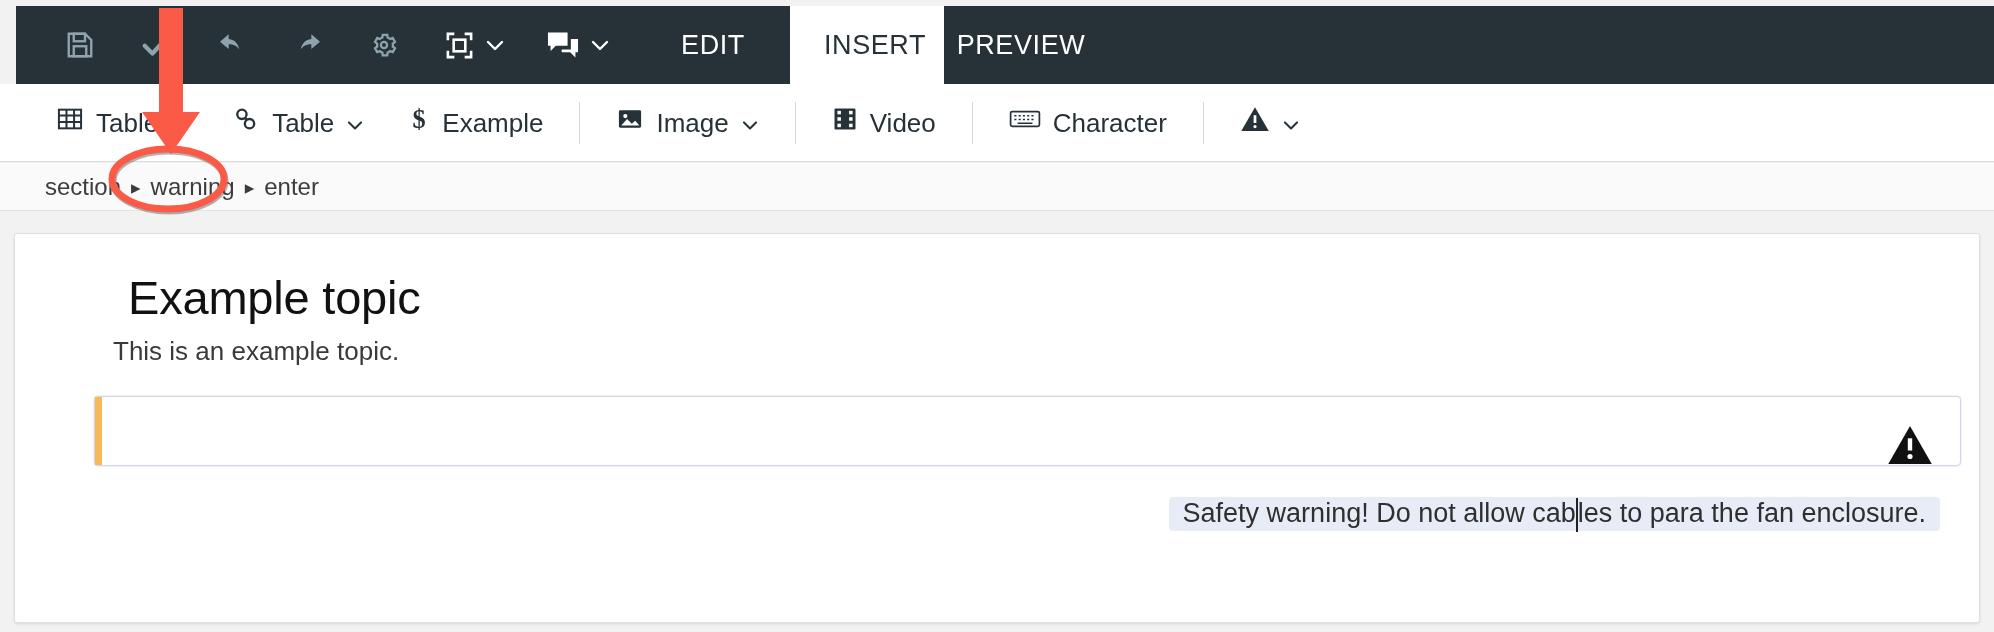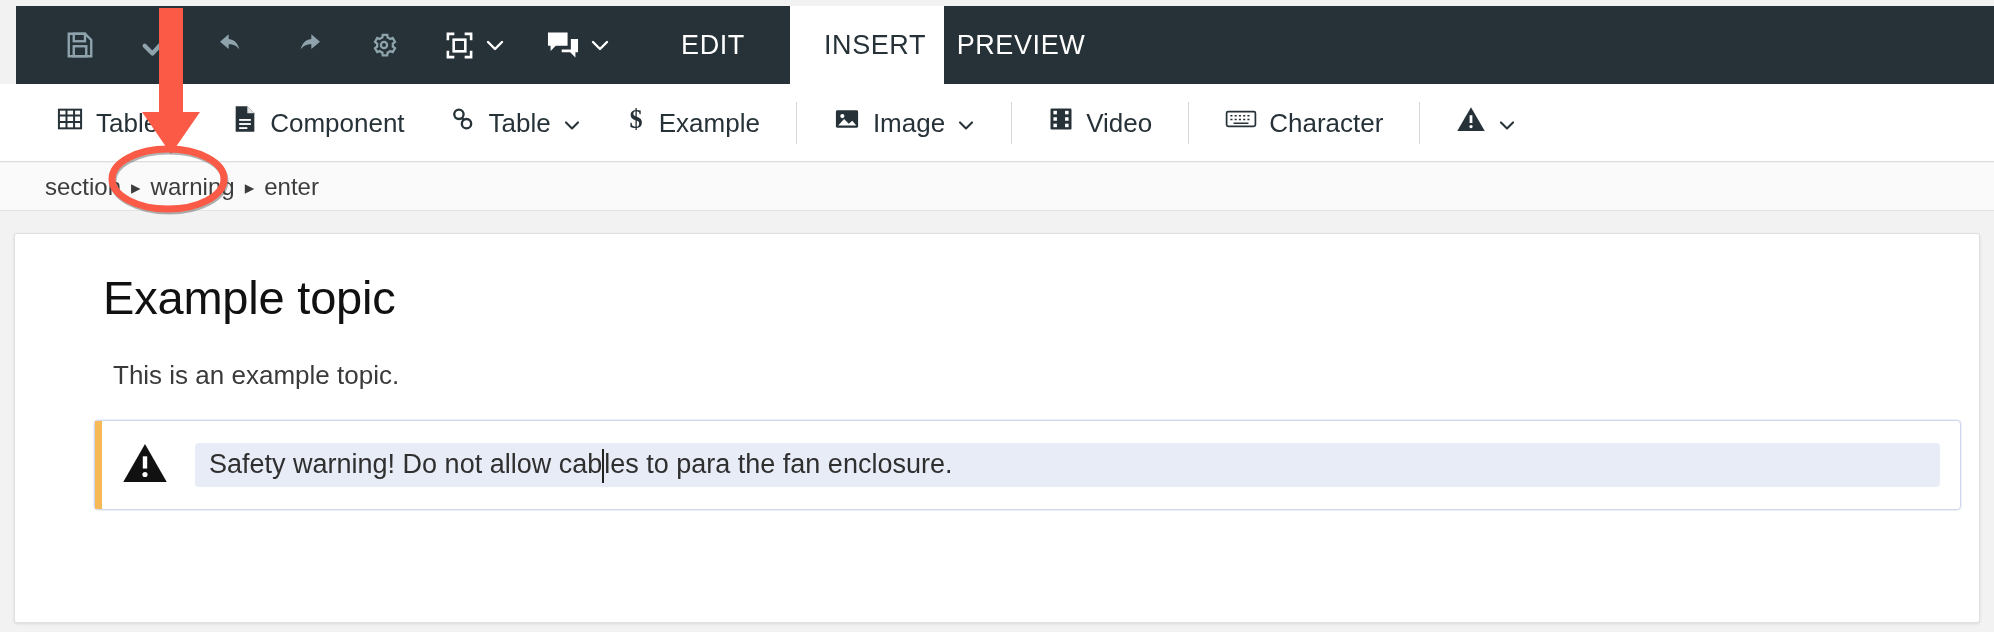--- a/index.html
+++ b/index.html
@@ -162,43 +162,44 @@
     border: 1px solid #e0e0e0;
     border-radius: 3px;
     box-shadow: 0 1px 3px rgba(0,0,0,0.10);
     padding: 38px 0 0 0;
   }
 
   .doc-title {
     font-size: 47px;
     font-weight: 400;
     color: #111111;
-    padding-left: 88px;
+    padding-left: 113px;
     line-height: 1.1;
     letter-spacing: -0.2px;
   }
 
   .doc-para {
     font-size: 26px;
     color: #3a3a3a;
     padding-left: 98px;
-    margin-top: 36px;
+    margin-top: 12px;
   }
 
   
   .warn-box {
     position: relative;
     margin: 29px 18px 0 79px;
     border: 1px solid #cfd8ea;
     border-radius: 4px;
     background: #ffffff;
-    height: 90px;
-    display: flex;
-    align-items: center;
+    height: 70px;
+    display: flex;
+    align-items: flex-end;
     box-shadow: 0 0 0 1px rgba(207,216,234,0.35);
+    flex-direction: column;
   }
   .warn-bar {
     position: absolute;
     left: 0; top: 0; bottom: 0;
     width: 7px;
     background: #f5b councils;
   }
   .warn-bar {
     background: #f7b955;
   }
@@ -355,32 +356,20 @@
           </svg>
         </span>
         <span class="lbl">Table</span>
         <span>
           <svg width="18" height="12" viewBox="0 0 20 14" fill="none" stroke="#263238" stroke-width="2.4" stroke-linecap="round" stroke-linejoin="round">
               <path d="M3 4l7 7 7-7"></path>
             </svg>
         </span>
       </div>
 
-      <div class="ib-item">
-        <span>
-          <svg width="26" height="28" viewBox="0 0 20 24" fill="#263238">
-            <path d="M2 1h10l6 6v16H2z"></path>
-            <path d="M12 1v6h6" fill="#ffffff" opacity="0.85"></path>
-            <rect x="5" y="12" width="10" height="1.6" fill="#ffffff"></rect>
-            <rect x="5" y="15.5" width="10" height="1.6" fill="#ffffff"></rect>
-            <rect x="5" y="19" width="7" height="1.6" fill="#ffffff"></rect>
-          </svg>
-        </span>
-        <span class="lbl">Component</span>
-      </div>
 
       <div class="ib-item">
         <span>
           <svg width="28" height="28" viewBox="0 0 24 24" fill="none" stroke="#263238" stroke-width="2">
             <circle cx="8.5" cy="8" r="4"></circle>
             <circle cx="15" cy="16" r="4"></circle>
             <path d="M11 11l2 2"></path>
           </svg>
         </span>
         <span class="lbl">Table</span>

